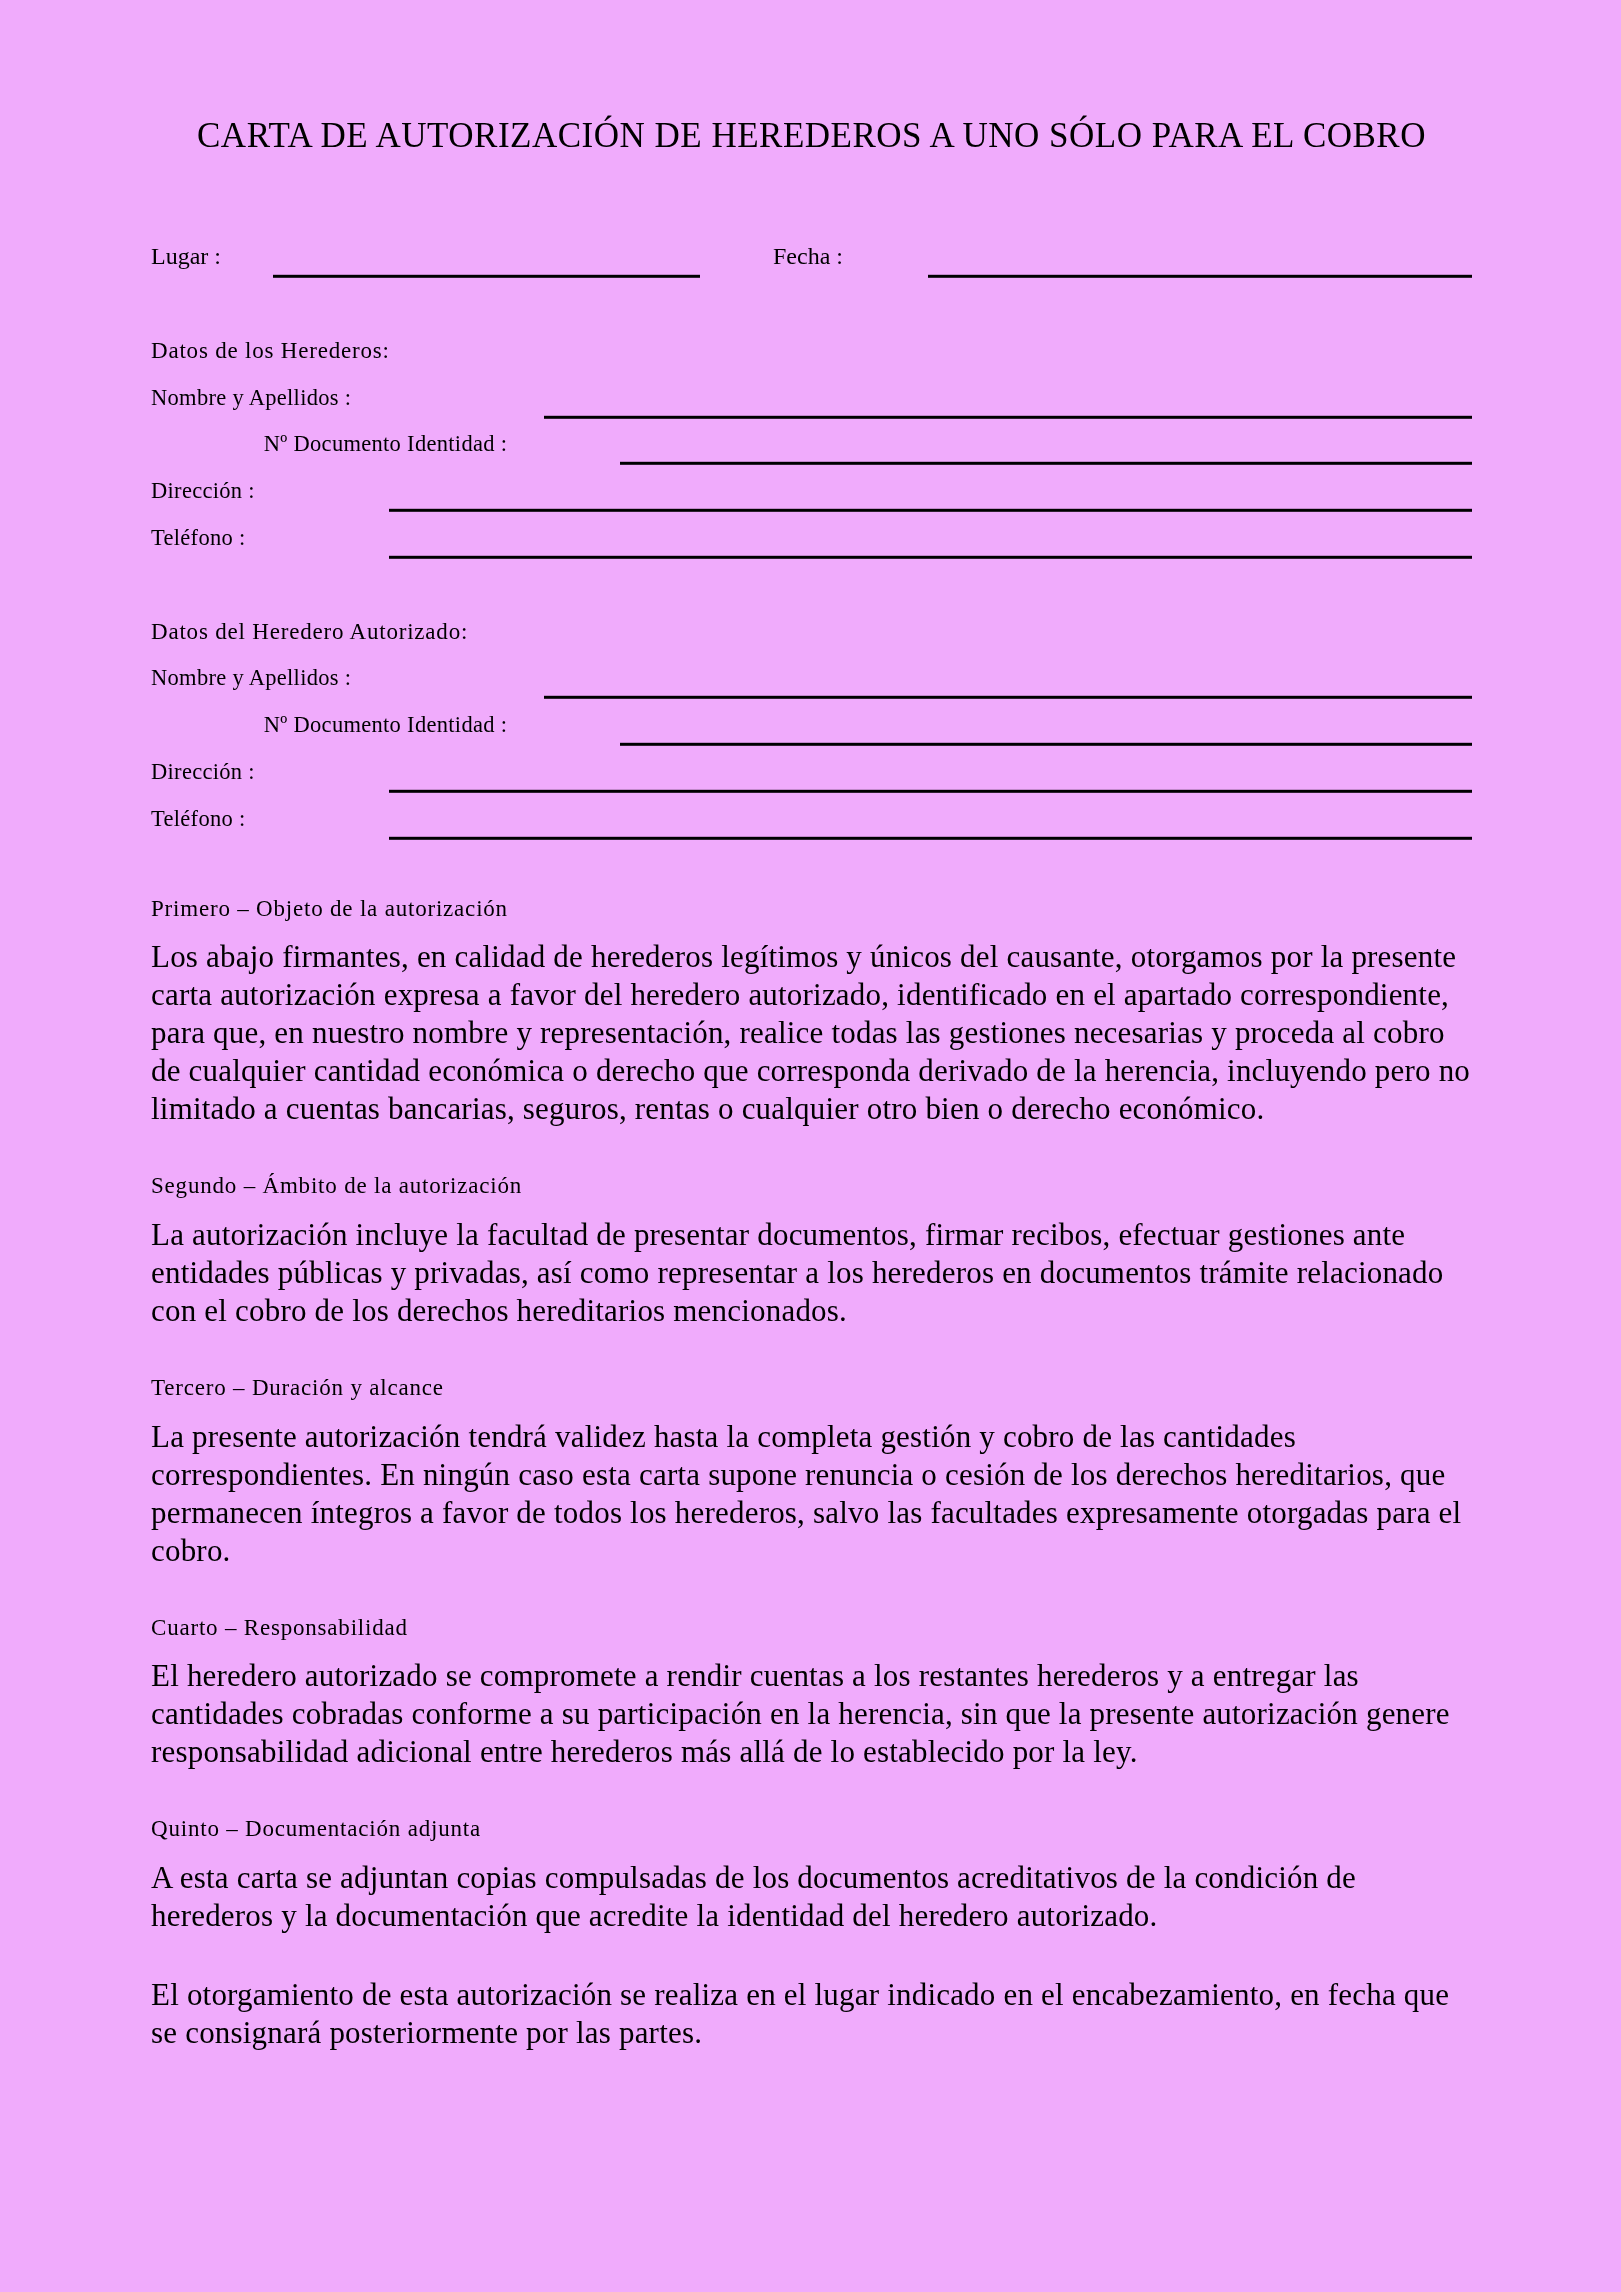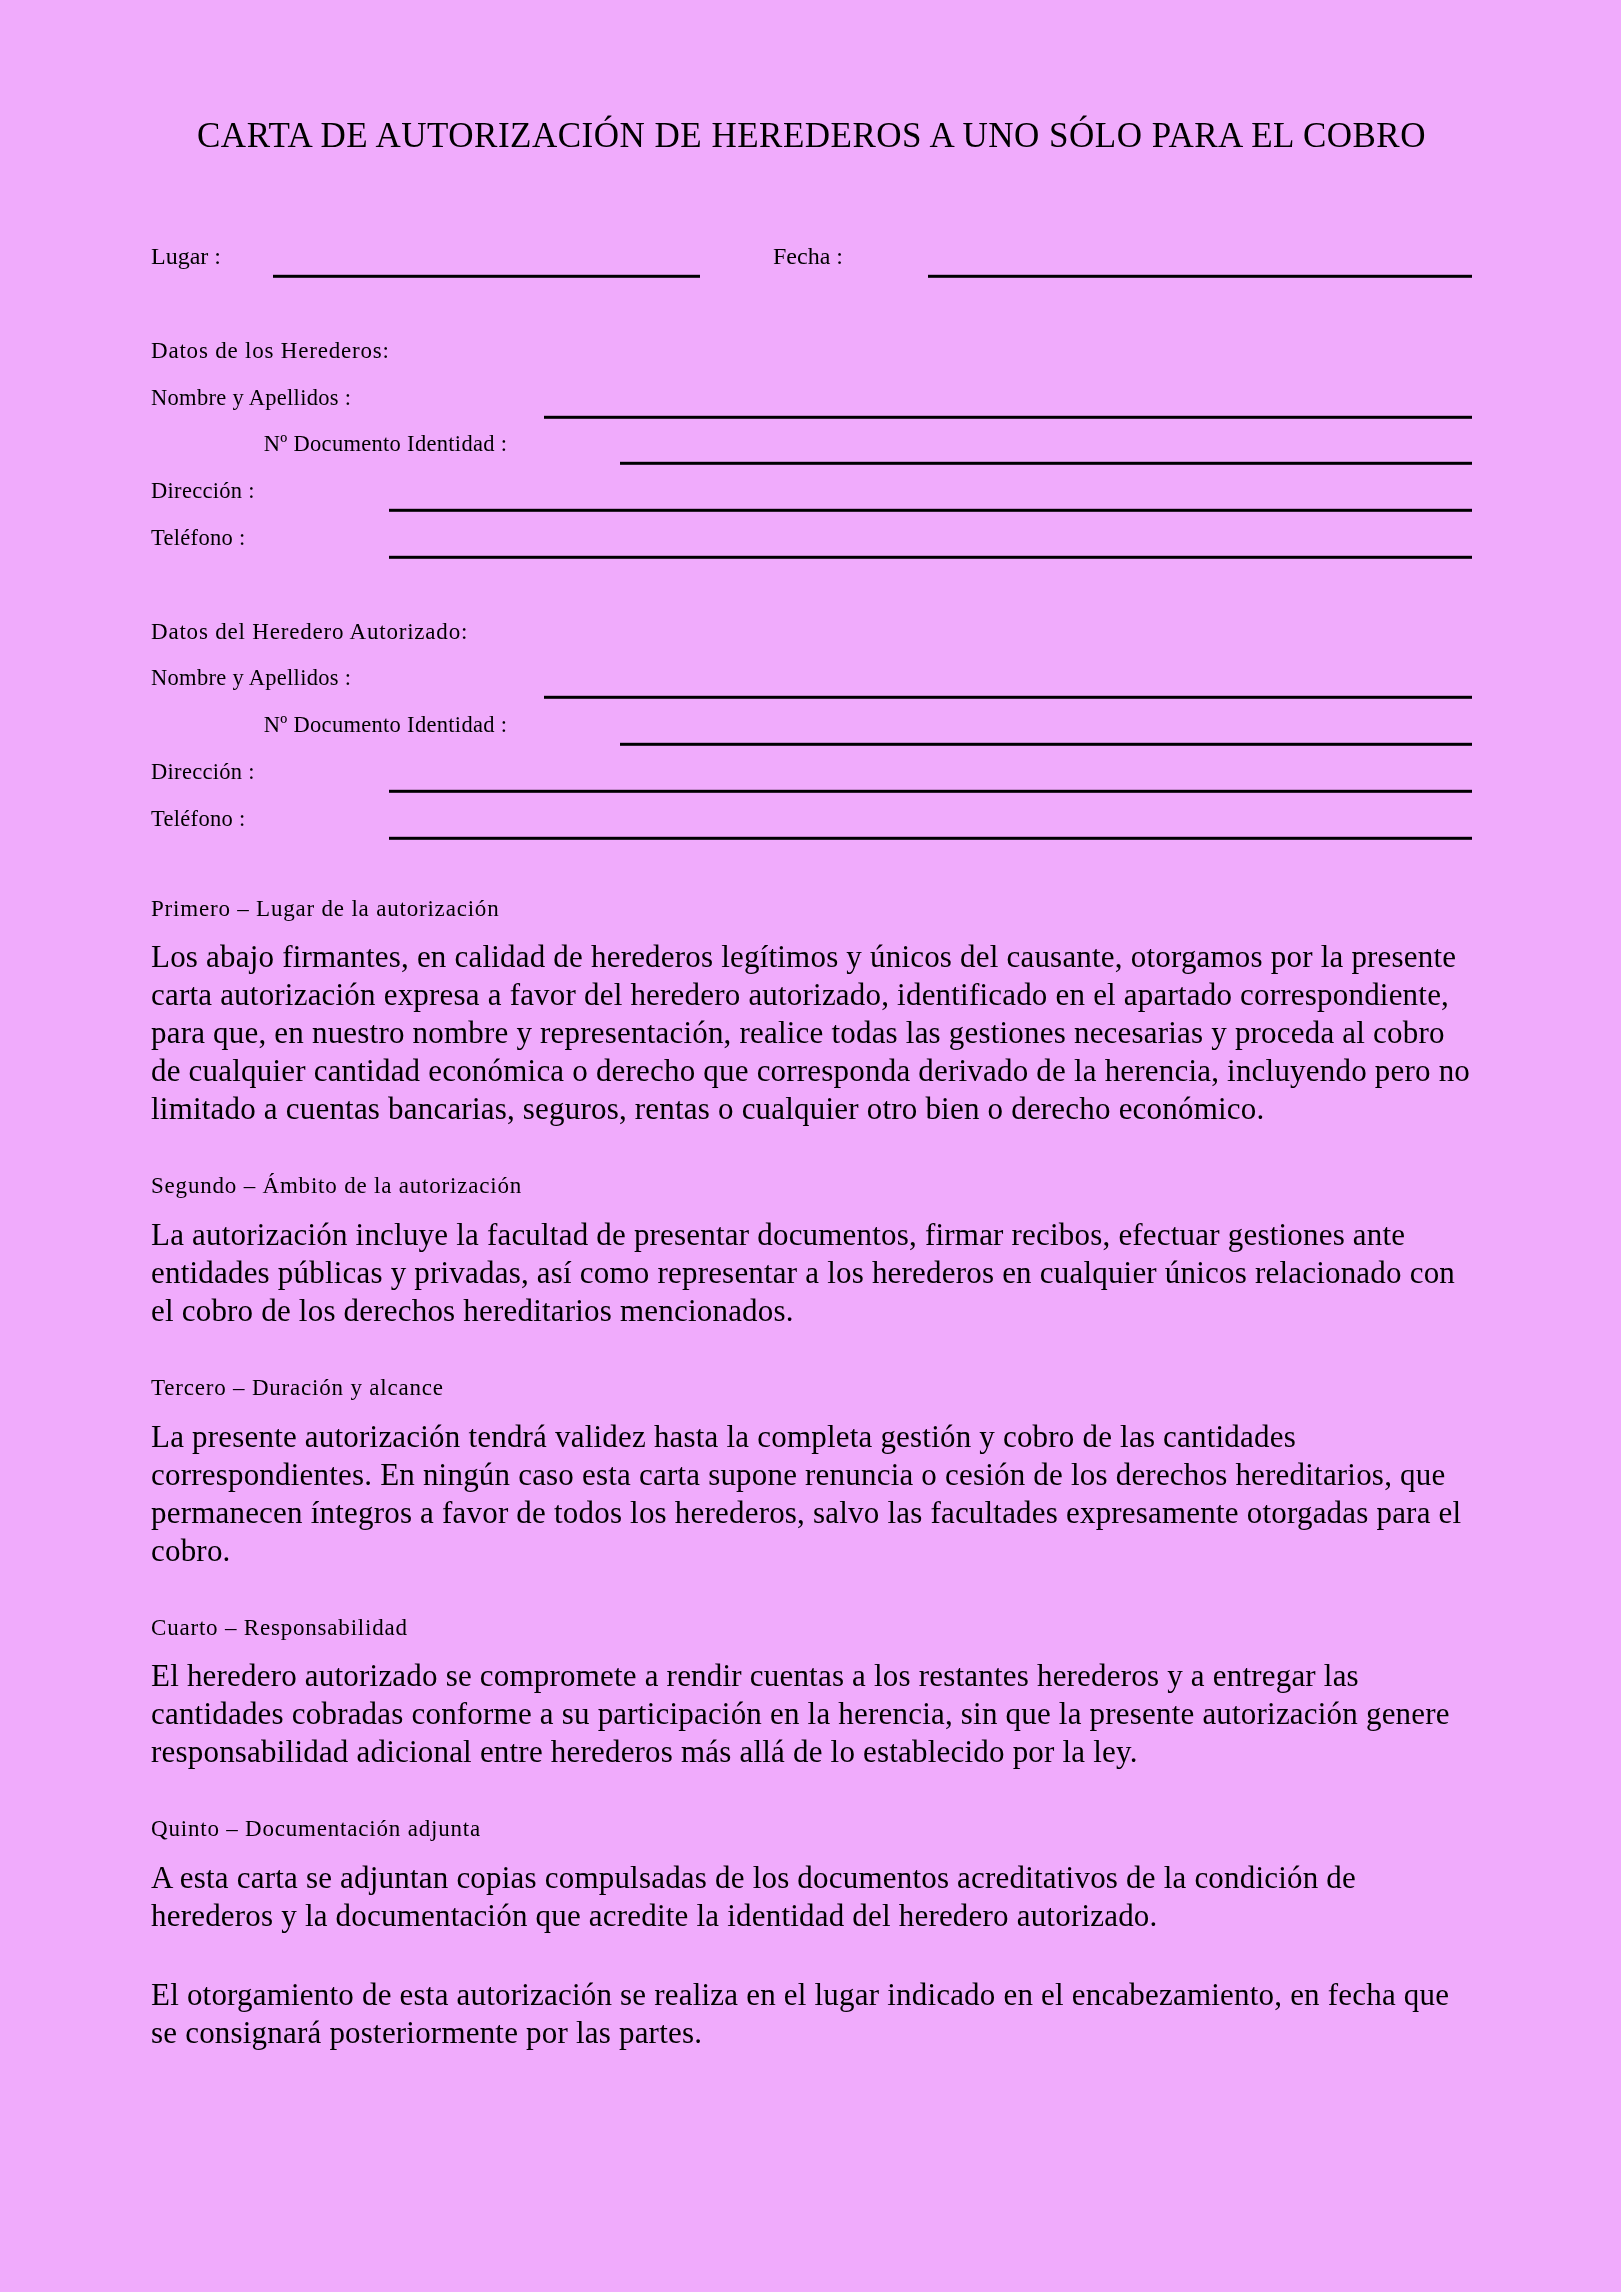--- a/index.html
+++ b/index.html
@@ -133,27 +133,27 @@
 
     <div class="field-row">
       <span class="field-label w-short">Teléfono :</span>
       <span class="blank-line field-line"></span>
     </div>
   </div>
 
   <div class="clauses">
 
     <div class="clause">
-      <div class="clause-heading">Primero – Lugar de la autorización</div>
+      <div class="clause-heading">Primero – Objeto de la autorización</div>
       <div class="clause-body">Los abajo firmantes, en calidad de herederos legítimos y únicos del causante, otorgamos por la presente carta autorización expresa a favor del heredero autorizado, identificado en el apartado correspondiente, para que, en nuestro nombre y representación, realice todas las gestiones necesarias y proceda al cobro de cualquier cantidad económica o derecho que corresponda derivado de la herencia, incluyendo pero no limitado a cuentas bancarias, seguros, rentas o cualquier otro bien o derecho económico.</div>
     </div>
 
     <div class="clause">
       <div class="clause-heading">Segundo – Ámbito de la autorización</div>
-      <div class="clause-body">La autorización incluye la facultad de presentar documentos, firmar recibos, efectuar gestiones ante entidades públicas y privadas, así como representar a los herederos en cualquier únicos relacionado con el cobro de los derechos hereditarios mencionados.</div>
+      <div class="clause-body">La autorización incluye la facultad de presentar documentos, firmar recibos, efectuar gestiones ante entidades públicas y privadas, así como representar a los herederos en documentos trámite relacionado con el cobro de los derechos hereditarios mencionados.</div>
     </div>
 
     <div class="clause">
       <div class="clause-heading">Tercero – Duración y alcance</div>
       <div class="clause-body">La presente autorización tendrá validez hasta la completa gestión y cobro de las cantidades correspondientes. En ningún caso esta carta supone renuncia o cesión de los derechos hereditarios, que permanecen íntegros a favor de todos los herederos, salvo las facultades expresamente otorgadas para el cobro.</div>
     </div>
 
     <div class="clause">
       <div class="clause-heading">Cuarto – Responsabilidad</div>
       <div class="clause-body">El heredero autorizado se compromete a rendir cuentas a los restantes herederos y a entregar las cantidades cobradas conforme a su participación en la herencia, sin que la presente autorización genere responsabilidad adicional entre herederos más allá de lo establecido por la ley.</div>

